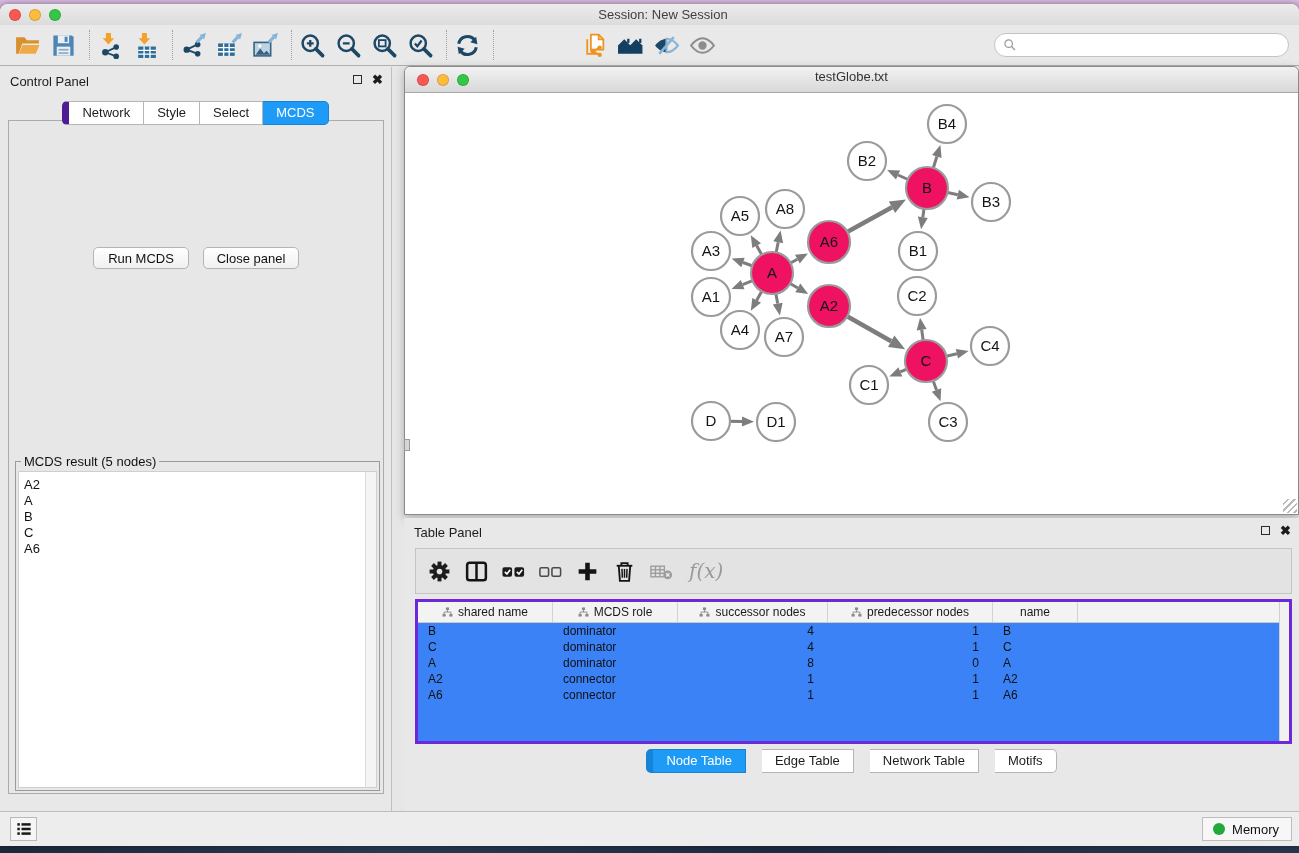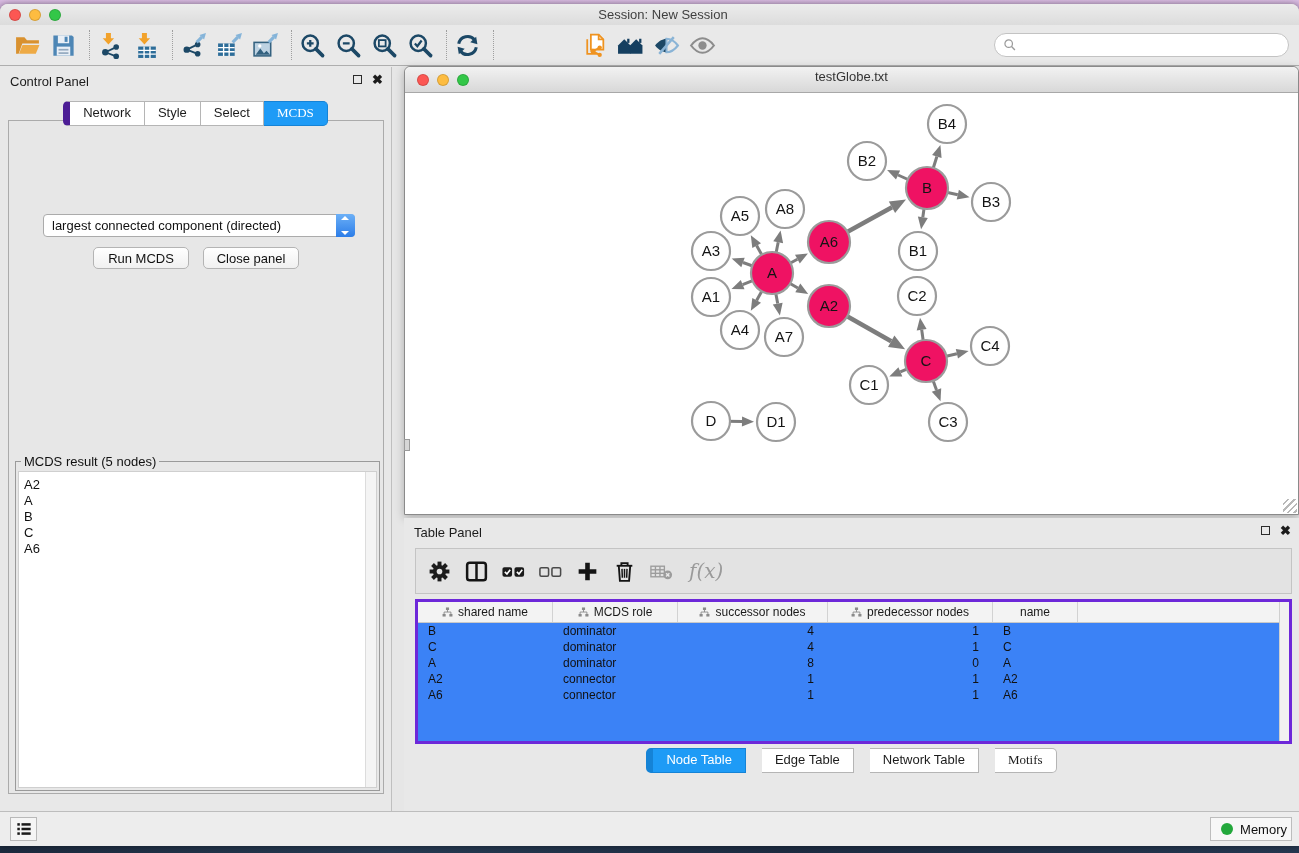--- a/index.html
+++ b/index.html
@@ -42,21 +42,21 @@
     background:#e8e8e8; border-right:1px solid #bfbfbf; }
   .panel-head { position:relative; height:26px; }
   .panel-title { position:absolute; left:10px; top:7px; font-size:13px; color:#1c1c1c; }
   .panel-icons { position:absolute; right:8px; top:7px; display:flex; gap:10px; align-items:center; }
   .float-box { width:9px; height:9px; border:1.6px solid #2b2b2b; display:inline-block; }
   .close-x { font-size:13px; font-weight:bold; color:#1b1b1b; line-height:11px; }
   .cp-tabs { display:flex; justify-content:center; margin-top:8px; position:relative; z-index:2; }
   .seg-tab { padding:3px 13px 4px; font-size:13px; background:#fff; border:1px solid #b5b5b5;
     border-left:none; color:#1c1c1c; }
   .seg-tab:first-child { border-left:7px solid #4c1d95; border-radius:5px 0 0 5px; }
-  .seg-tab:last-child { border-radius:0 5px 5px 0;font-family:Liberation Serif, serif; }
+  .seg-tab:last-child { border-radius:0 5px 5px 0; }
   .seg-tab.active { background:var(--accent); border-color:#1583d6; color:#fff; }
   .cp-body { position:absolute; left:8px; right:7px; top:53px; bottom:17px;
     border:1px solid #ababab; background:#e7e7e7; }
   .opt-label { text-align:center; margin-top:24px; font-size:13px; color:#111; }
   .dropdown { position:absolute; left:34px; right:28px; top:93px; height:23px; background:#fff;
     border:1px solid #ababab; border-radius:4px; display:flex; align-items:center; }
   .dropdown .val { flex:1; font-size:13px; padding-left:8px; color:#111; white-space:nowrap; }
   .stepper { width:19px; height:23px; margin-right:-1px; border-radius:0 4px 4px 0;
     background:linear-gradient(#6cb0f7,#2c7de8); position:relative; }
   .stepper:before, .stepper:after { content:""; position:absolute; left:5px; border:4.5px solid transparent; }
@@ -111,21 +111,21 @@
   .td.l { padding-left:10px; } .td.r { text-align:right; padding-right:14px; }
 
   .tp-tabs { position:absolute; left:0; right:0; bottom:38px; display:flex; justify-content:center;gap:16px; }
 
   
   #status-bar { position:absolute; left:0; right:0; bottom:0; height:35px; background:#ededed;
     border-top:1px solid #bdbdbd; }
   .status-btn { position:absolute; left:10px; top:5px; width:27px; height:24px;
     background:#f5f5f5; border:1px solid #b9b9b9; display:flex; align-items:center; justify-content:center; }
   .status-btn svg { width:20px; height:20px; }
-  .memory-btn { position:absolute; right:7px; top:5px; height:24px; padding:0 4px 0 10px;
+  .memory-btn { position:absolute; right:7px; top:5px; height:24px; padding:0 12px 0 10px;
     background:#f7f7f7; border:1px solid #bdbdbd; display:flex; align-items:center; gap:7px;
     font-size:13px; color:#111; }
   .mem-dot { width:12px; height:12px; border-radius:50%; background:var(--status-green); }
 </style>
 </head>
 <body>
 
 <div class="desktop-top"></div>
 <div class="desktop-bottom"></div>
 
@@ -318,24 +318,20 @@
           <span class="close-x">✖</span>
         </span>
       </div>
       <div class="cp-tabs" id="cp-tabs">
           <div class="seg-tab">Network</div>
           <div class="seg-tab">Style</div>
           <div class="seg-tab">Select</div>
           <div class="seg-tab active">MCDS</div>
         </div>
       <div class="cp-body">
-        <div class="dropdown">
-          <span class="val">largest connected component (directed)</span>
-          <span class="stepper"></span>
-        </div>
         <div class="btn-row">
           <button class="push-btn">Run MCDS</button>
           <button class="push-btn">Close panel</button>
         </div>
         <div class="result-group">
           <span class="result-legend">MCDS result (5 nodes)</span>
           <div class="result-list">
             <ul id="result-items">
                 <li>A2</li>
                 <li>A</li>

